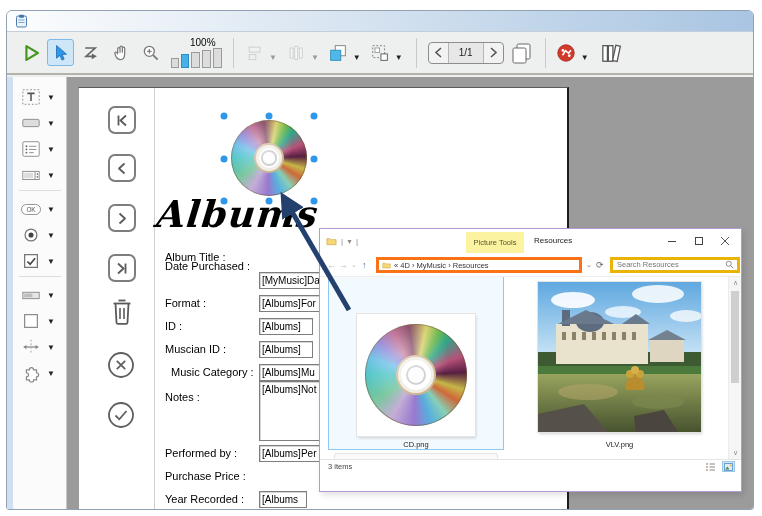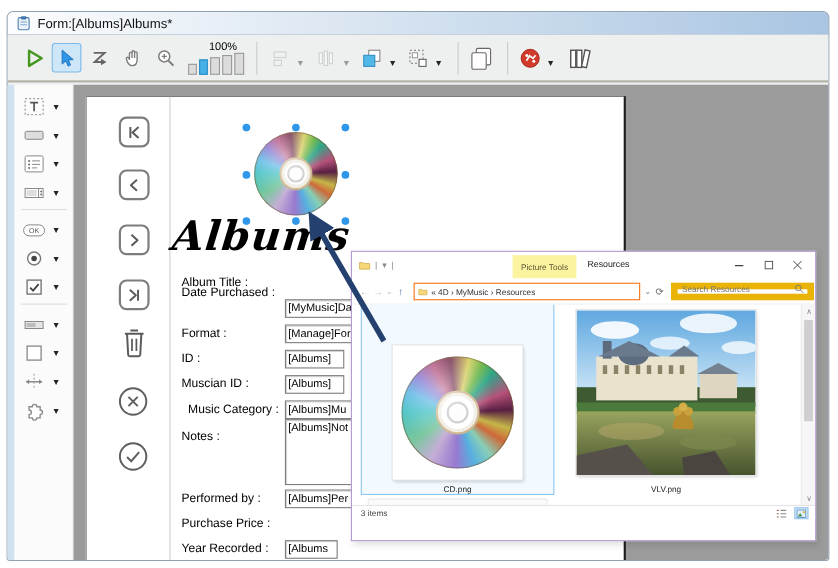--- a/index.html
+++ b/index.html
@@ -87,24 +87,24 @@
   .ex-ctl { position:absolute; top:0; width:26px; height:23px; display:flex; align-items:center;
             justify-content:center; color:#444; }
   .ex-tabs { position:relative; height:19px; border-bottom:1px solid #dcdcdc; }
   .ex-tab { position:absolute; top:0; height:19px; display:flex; align-items:center;
             justify-content:center; font-size:7.5px; color:#333; }
   .ex-tab.file { background:#2a79d0; color:#fff; }
   .ex-addr { position:relative; height:24px; border-bottom:1px solid #eee;
              display:flex; align-items:center; }
   .ex-navglyph { position:absolute; font-size:9px; color:#b9b9b9; }
   .ex-addrbox { position:absolute; left:56px; top:4px; width:206px; height:16px;
-                border:1px solid #f97316; display:flex; align-items:center; gap:3px; padding-left:3px;
+                border:3px solid #f97316; display:flex; align-items:center; gap:3px; padding-left:3px;
                 font-size:7.5px; color:#333; white-space:nowrap; overflow:hidden; }
-  .ex-search { position:absolute; left:290px; top:4px; width:130px; height:16px; border:6px solid #eab308;
-               display:flex; align-items:flex-end; }
+  .ex-search { position:absolute; left:290px; top:4px; width:130px; height:16px; border:3px solid #eab308;
+               display:flex; align-items:flex-start; }
   .ex-search input { border:0; outline:0; flex:1; font-size:7.5px; color:#555; padding-left:4px;
                      font-family:"Liberation Sans",sans-serif; background:transparent; }
   .ex-content { position:relative; height:182px; background:#fff; overflow:hidden; }
   .ex-item-sel { position:absolute; left:8px; top:-4px; width:176px; height:177px;
                  border:1px solid #8fc7ef; background:#f3faff; }
   .ex-thumb { position:absolute; background:#fff; box-shadow:0 0 0 1px #e3e3e3, 1px 2px 3px rgba(0,0,0,.18);
               display:flex; align-items:center; justify-content:center; }
   .ex-lbl { position:absolute; font-size:7.5px; color:#222; text-align:center; }
   .ex-part { position:absolute; left:14px; top:176px; width:164px; height:8px;
              border:1px solid #e5e5e5; border-bottom:0; border-radius:3px 3px 0 0; background:#fafafa; }
@@ -128,21 +128,20 @@
 
   <div class="app">
 
     <div class="titlebar">
       <svg width="13" height="14" viewBox="0 0 13 14">
         <rect x="1.5" y="2" width="10" height="11" rx="1.5" fill="#eaf2fb" stroke="#4d7db0"></rect>
         <rect x="4" y="0.8" width="5" height="3" rx="1" fill="#3f76ad"></rect>
         <line x1="3.5" y1="6" x2="9.5" y2="6" stroke="#7fa8cd"></line>
         <line x1="3.5" y1="8.5" x2="9.5" y2="8.5" stroke="#7fa8cd"></line>
       </svg>
-      <span class="ttl">Form:[Albums]Albums*</span>
     </div>
 
     <div class="toolbar">
       <div class="tbtn">
         <svg width="22" height="22" viewBox="0 0 24 24">
           <path d="M7 4.5 L19.5 12 L7 19.5 Z" fill="none" stroke="#46971f" stroke-width="2.4" stroke-linejoin="round"></path>
         </svg>
       </div>
       <div class="tbtn sel">
         <svg width="18" height="18" viewBox="0 0 24 24">
@@ -203,20 +202,33 @@
         <span class="caret">▼</span>
       <div class="tbtn">
         <svg width="22" height="22" viewBox="0 0 24 24">
           <rect x="4" y="4" width="13" height="13" fill="none" stroke="#777" stroke-dasharray="2 2"></rect>
           <rect x="6.5" y="6.5" width="5" height="5" fill="#fff" stroke="#999"></rect>
           <rect x="13" y="13" width="7" height="7" fill="#fff" stroke="#555"></rect>
         </svg>
       </div>
         <span class="caret">▼</span>
       <div class="tsep"></div>
+      <div class="pagenav">
+        <div class="pbtn">
+          <svg width="9" height="11" viewBox="0 0 9 11">
+            <path d="M7 1 L2 5.5 L7 10" fill="none" stroke="#555" stroke-width="1.6"></path>
+          </svg>
+        </div>
+        <div class="plabel">1/1</div>
+        <div class="pbtn">
+          <svg width="9" height="11" viewBox="0 0 9 11">
+            <path d="M2 1 L7 5.5 L2 10" fill="none" stroke="#555" stroke-width="1.6"></path>
+          </svg>
+        </div>
+      </div>
       <div class="tbtn">
         <svg width="24" height="24" viewBox="0 0 24 24">
           <rect x="8" y="3" width="13" height="15" rx="1.5" fill="#fff" stroke="#666"></rect>
           <rect x="4" y="7" width="13" height="15" rx="1.5" fill="#fff" stroke="#666"></rect>
         </svg>
       </div>
       <div class="tsep"></div>
       <div class="tbtn">
         <svg width="20" height="20" viewBox="0 0 22 22">
           <circle cx="11" cy="11" r="9" fill="#d23a2c" stroke="#a8281c"></circle>
@@ -407,21 +419,21 @@
           <span class="hdl" style="left:50%;top:100%"></span>
           <span class="hdl" style="left:100%;top:100%"></span>
         </div>
 
         <div class="scripttitle">Albums</div>
 
         <span class="frow-label" style="left:86px;top:163px">Album Title :</span>
         <span class="frow-label" style="left:86px;top:172px">Date Purchased :</span>
         <div class="ffield" style="top:184px;width:100px">[MyMusic]Dat</div>
         <span class="frow-label" style="left:86px;top:209px">Format :</span>
-        <div class="ffield" style="top:207px;width:100px">[Manage]For</div>
+        <div class="ffield" style="top:207px;width:100px">[Albums]For</div>
         <span class="frow-label" style="left:86px;top:232px">ID :</span>
         <div class="ffield" style="top:230px;width:54px">[Albums]</div>
         <span class="frow-label" style="left:86px;top:255px">Muscian ID :</span>
         <div class="ffield" style="top:253px;width:54px">[Albums]</div>
         <span class="frow-label" style="left:92px;top:278px">Music Category :</span>
         <div class="ffield" style="top:276px;width:100px">[Albums]Mu</div>
         <span class="frow-label" style="left:86px;top:303px">Notes :</span>
         <div class="ffield" style="top:293px;width:100px;height:60px">[Albums]Not</div>
         <span class="frow-label" style="left:86px;top:359px">Performed by :</span>
         <div class="ffield" style="top:357px;width:100px">[Albums]Per</div>
@@ -488,21 +500,21 @@
             <div class="hub"></div>
               <div class="hole"></div>
               <div class="sheen"></div>
           </div>
         </div>
         <div class="ex-lbl" style="left:0;right:0;top:166px">CD.png</div>
       </div>
 
       <div class="ex-part"></div>
 
-      <div style="position:absolute;left:204px;top:5px;width:163px;height:198px">
+      <div style="position:absolute;left:218px;top:5px;width:163px;height:198px">
         <div class="ex-thumb" style="left:0;top:0;width:163px;height:150px;overflow:hidden">
           <svg width="163" height="150" viewBox="0 0 163 150">
             <defs>
               <linearGradient id="sky" x1="0" y1="0" x2="0" y2="1">
                 <stop offset="0" stop-color="#5fa8e0"></stop>
                   <stop offset="1" stop-color="#cfe7f7"></stop>
               </linearGradient>
               <linearGradient id="water" x1="0" y1="0" x2="0" y2="1">
                 <stop offset="0" stop-color="#98a45e"></stop>
                   <stop offset="1" stop-color="#47532e"></stop>

